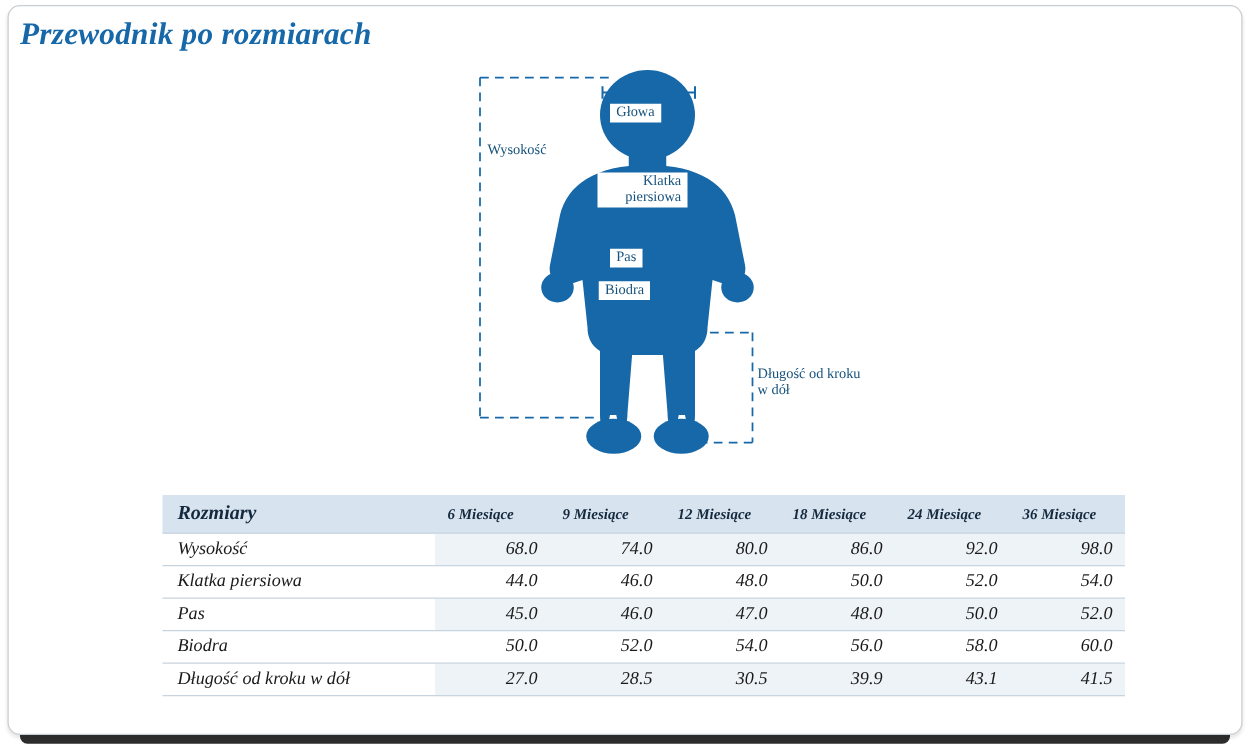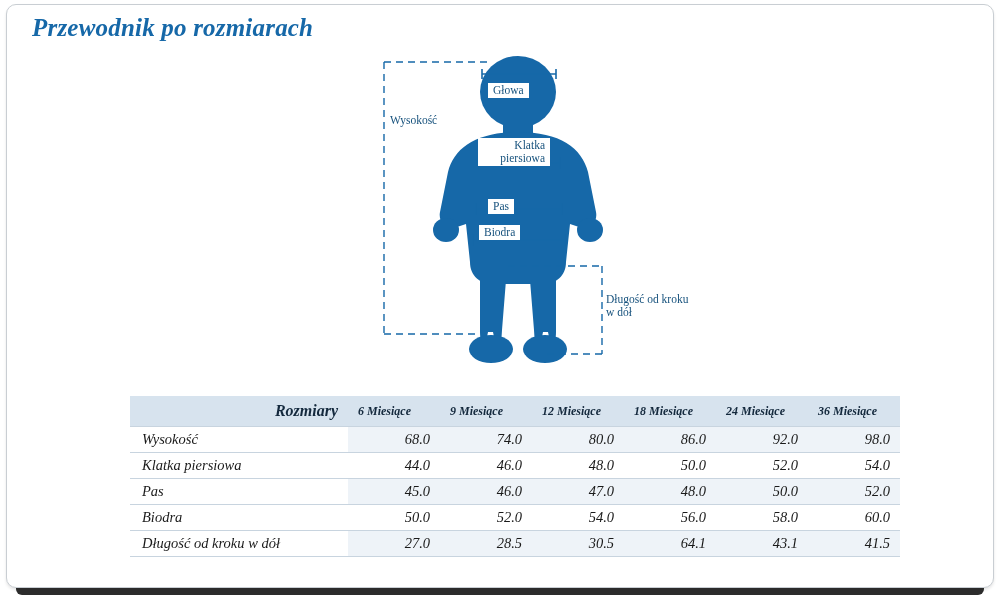--- a/index.html
+++ b/index.html
@@ -45,21 +45,20 @@
   .title {
     position: absolute;
     left: 16px;
     top: 14px;
     font-family: "Liberation Serif", serif;
     font-style: italic;
     font-weight: bold;
     font-size: 25px;
     color: #1668a8;
     letter-spacing: 0.2px;
-    margin-left: 16px;
   }
 
   
   .figure {
     position: absolute;
     left: 330px;
     top: 44px;
     width: 360px;
     height: 330px;
   }
@@ -104,21 +103,21 @@
     background: #d7e3ee;
     font-weight: bold;
     font-style: italic;
     color: #14293d;
     font-size: 12px;
     padding-top: 6px;
     padding-bottom: 6px;
     text-align: left;
   }
   .size-table thead th.corner {
-    text-align: right;
+    text-align: left;
     font-size: 16px;
     padding-left: 12px;
     margin-top: 36px;
   }
   .size-table tbody th {
     text-align: left;
     font-weight: normal;
     font-style: italic;
     padding-left: 12px;
     color: #1a1a1a;
@@ -255,19 +254,19 @@
         <td>54.0</td>
         <td>56.0</td>
         <td>58.0</td>
         <td>60.0</td>
       </tr>
       <tr>
         <th>Długość od kroku w dół</th>
         <td>27.0</td>
         <td>28.5</td>
         <td>30.5</td>
-        <td>64.1</td>
+        <td>39.9</td>
         <td>43.1</td>
         <td>41.5</td>
       </tr>
     </tbody>
   </table>
 </div>
 
 </body></html>

